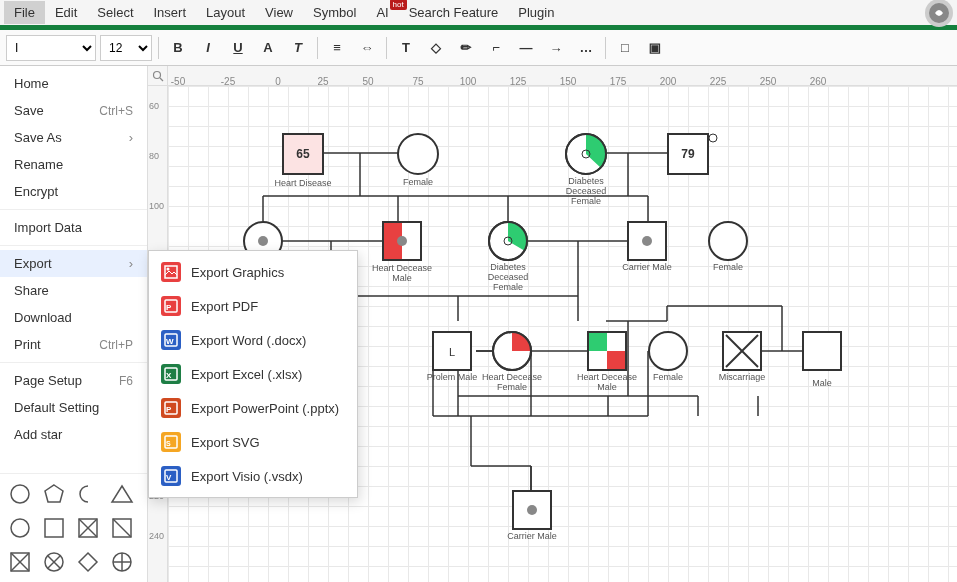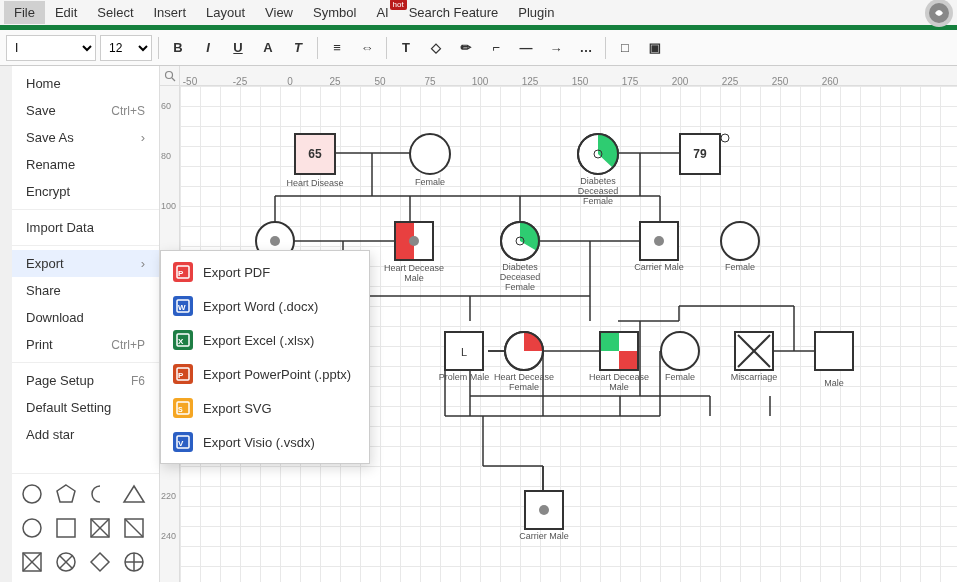--- a/index.html
+++ b/index.html
@@ -26,21 +26,21 @@
       font-size: 12px; padding: 0 4px; cursor: pointer;
     }
     .toolbar-btn {
       height: 26px; min-width: 26px; border: 1px solid transparent;
       background: transparent; cursor: pointer; font-size: 13px; font-weight: bold;
       display: flex; align-items: center; justify-content: center; color: #333;
     }
     .toolbar-divider { width: 1px; height: 22px; background: #ccc; margin: 0 2px; }
 
     
-    .main { display: flex; height: calc(582px - 66px); margin-left: 12px; }
+    .main { display: flex; height: calc(582px - 66px); }
 
     
     .left-sidebar {
       width: 148px; background: white; border-right: 1px solid #ddd;
       display: flex; flex-direction: column; position: relative; z-index: 10;
     }
     .file-menu {
       width: 148px; background: white; border-right: 1px solid #ddd;
       padding: 4px 0;
     }
@@ -297,20 +297,30 @@
             <circle cx="12" cy="12" r="9" fill="none" stroke="#555" stroke-width="1.5"></circle>
             <line x1="3" y1="12" x2="21" y2="12" stroke="#555" stroke-width="1.5"></line>
             <line x1="12" y1="3" x2="12" y2="21" stroke="#555" stroke-width="1.5"></line>
           </svg>
         </div>
       </div>
     </div>
 
     <div class="export-submenu" style="top: 184px;">
 
+      <div class="export-item">
+        <div class="icon-box" style="background:#e84040;">
+          <svg width="14" height="14" viewBox="0 0 14 14">
+              <rect x="1" y="1" width="12" height="12" fill="none" stroke="white" stroke-width="1.5"></rect>
+              <circle cx="4" cy="4" r="1.5" fill="white"></circle>
+              <polyline points="1,10 5,6 8,9 10,7 13,10" fill="none" stroke="white" stroke-width="1"></polyline>
+            </svg>
+        </div>
+        <span>Export Graphics</span>
+      </div>
 
       <div class="export-item">
         <div class="icon-box" style="background:#e84040;">
           <svg width="14" height="14" viewBox="0 0 14 14">
               <rect x="1" y="1" width="12" height="12" rx="1" fill="none" stroke="white" stroke-width="1.5"></rect>
               <text x="2" y="11" fill="white" font-size="8" font-weight="bold">P</text>
             </svg>
         </div>
         <span>Export PDF</span>
       </div>

